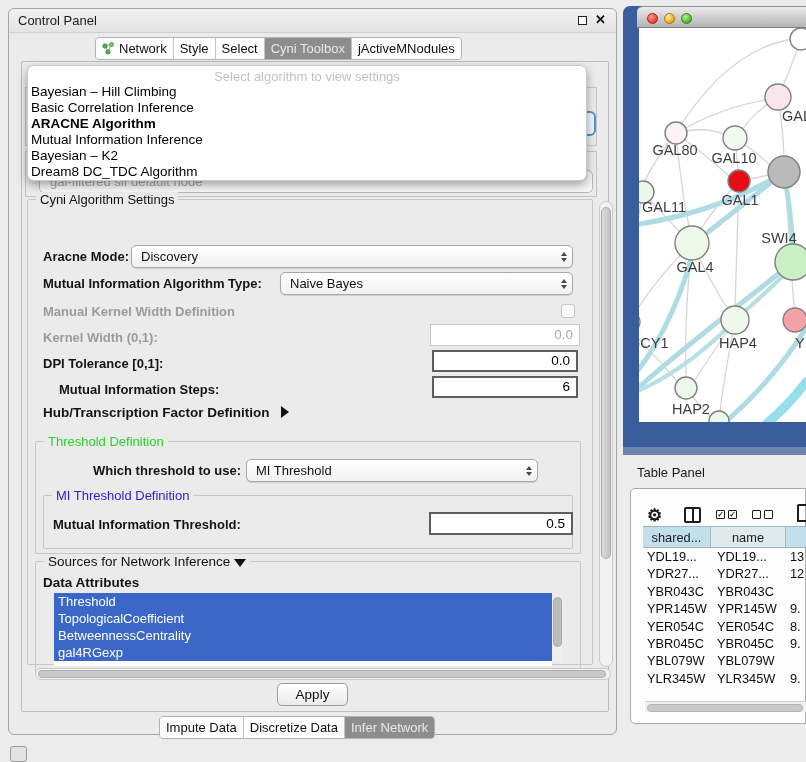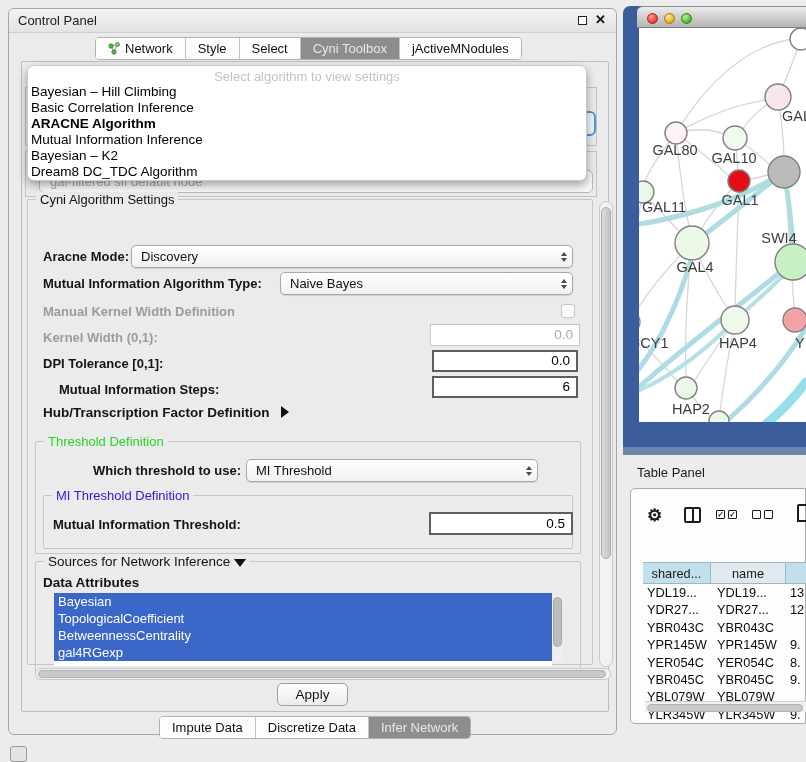--- a/index.html
+++ b/index.html
@@ -9,21 +9,21 @@
 
   
   #cp { left:8px; top:8px; width:609px; height:727px; background:#ebebeb; border:1px solid #a6a6a6; border-radius:6px; }
   #cp-titlebar { left:0; top:0; right:0; height:24px; background:linear-gradient(#f2f2f2,#e3e3e3); border-bottom:1px solid #cfcfcf; border-radius:6px 6px 0 0; }
   #cp-title { left:9px; top:4px; font-size:13px; color:#1b1b1b; }
   #cp-float { right:29px; top:7px; width:9px; height:9px; border:1.5px solid #222; background:#fff; }
   #cp-close { right:10px; top:3px; font-size:13px; font-weight:bold; color:#111; }
 
   
   #tabs { left:86px; top:28px; display:flex; border:1px solid #b2b2b2; border-radius:4px; overflow:hidden; background:#fdfdfd; height:23px; }
-  .tab { display:flex; align-items:center; gap:4px; padding:0 12px; font-size:13px; color:#111; border-left:1px solid #c4c4c4; background:#fdfdfd; white-space:nowrap; }
+  .tab { display:flex; align-items:center; gap:4px; padding:0 6px; font-size:13px; color:#111; border-left:1px solid #c4c4c4; background:#fdfdfd; white-space:nowrap; }
   .tab:first-child { border-left:none; }
   .tab.sel { background:#8d8d8d; color:#e9e9e9; }
 
   
   .hgroup { border:1px solid #c3c3c3; background:#ebebeb; }
   #hfrag-combo-ring { left:572px; top:102px; width:15px; height:25px; border:2px solid #4f94d6; border-radius:6px; background:#eef4fb; }
   #hfrag-combo { left:30px; top:161px; width:554px; height:23px; border:1px solid #b9b9b9; border-radius:5px; background:#f7f7f7; font-size:13px; color:#a6a6a6; line-height:21px; padding-left:10px; overflow:hidden; white-space:nowrap; }
 
   
   #algo-overlay { left:18px; top:56px; width:560px; height:116px; background:#fff; border:1px solid #c9c9c9; border-radius:7px; box-shadow:0 4px 10px rgba(0,0,0,.35); z-index:5; padding-top:3px; }
@@ -86,21 +86,21 @@
   #tp-win { left:630px; top:488px; width:176px; height:236px; background:#fdfdfd; border:1px solid #ababab; border-radius:5px 0 0 5px; }
   .ticon { color:#1c1c1c; }
   #gear-icon { left:647px; top:505px; font-size:17px; font-weight:bold; }
   #colsplit-icon { left:684px; top:507px; width:17px; height:16px; border:2px solid #1c1c1c; border-radius:2px; }
   #colsplit-icon i { position:absolute; left:6px; top:0; width:2px; height:12px; background:#1c1c1c; }
   .cbx { width:9px; height:9px; border:1.5px solid #1c1c1c; border-radius:1px; display:inline-block; font-size:8px; line-height:8px; font-weight:bold; color:#1c1c1c; text-align:center; }
   #cb-checked { left:716px; top:510px; display:flex; gap:3px; }
   #cb-unchecked { left:752px; top:510px; display:flex; gap:3px; }
   #doc-icon { left:797px; top:504px; width:14px; height:18px; border:2px solid #1c1c1c; border-radius:2px 4px 0 0; }
 
-  #tbl { left:643px; top:562px; width:163px; overflow:hidden; }
+  #tbl { left:643px; top:526px; width:163px; overflow:hidden; }
   .trow { display:flex; height:17.4px; }
   .tcell { font-size:12.8px; color:#0d0d0d; line-height:17.4px; white-space:nowrap; overflow:hidden; flex:none; }
   .c0 { width:68px; padding-left:4px; }
   .c1 { width:75px; padding-left:6px; }
   .c2 { width:30px; padding-left:4px; }
   .thead .tcell { height:22px; line-height:22px; text-align:center; padding:0; border-right:1px solid #9fb6c0; border-top:1px solid #9fb6c0; border-bottom:1px solid #9fb6c0; font-size:12.8px; color:#1a1a1a; }
   .thead { height:22px; }
   .hc-blue { background:#c2e0eb; }
   .hc-gray { background:#e0eaee; }
   #tbl-hsb { left:645px; top:701px; width:161px; height:11px; background:#f0f0f0; border-top:1px solid #cfcfcf; }
@@ -217,21 +217,21 @@
       <span class="legend blue">MI Threshold Definition</span>
     </div>
     <span class="abs flabel" style="left:44px;top:508px;">Mutual Information Threshold:</span>
     <div class="abs tinput en" style="left:420px;top:503px;width:144px;height:23px;line-height:19px;">0.5</div>
 
     <div class="abs group" style="left:26px;top:552px;width:546px;height:114px;">
       <span class="legend" style="font-size:13.5px;"><span>Sources for Network Inference</span> <span class="tri-d" style="transform:translateY(1px);display:inline-block;"></span></span>
     </div>
     <span class="abs flabel" style="left:34px;top:566px;font-size:13.5px;">Data Attributes</span>
     <div id="attr-list" class="abs">
-        <div class="attr-item" style="background: rgb(58, 103, 200);">Bayesian</div>
+        <div class="attr-item" style="background: rgb(58, 103, 200);">Threshold</div>
         <div class="attr-item" style="background: rgb(58, 103, 200);">TopologicalCoefficient</div>
         <div class="attr-item" style="background: rgb(58, 103, 200);">BetweennessCentrality</div>
         <div class="attr-item" style="background: rgb(58, 103, 200);">gal4RGexp</div>
       </div>
     <div id="attr-vsb" class="abs">
         <div id="attr-vsb-thumb" class="abs"></div>
       </div>
     <div id="hsb" class="abs">
         <div id="hsb-thumb" class="abs"></div>
       </div>

